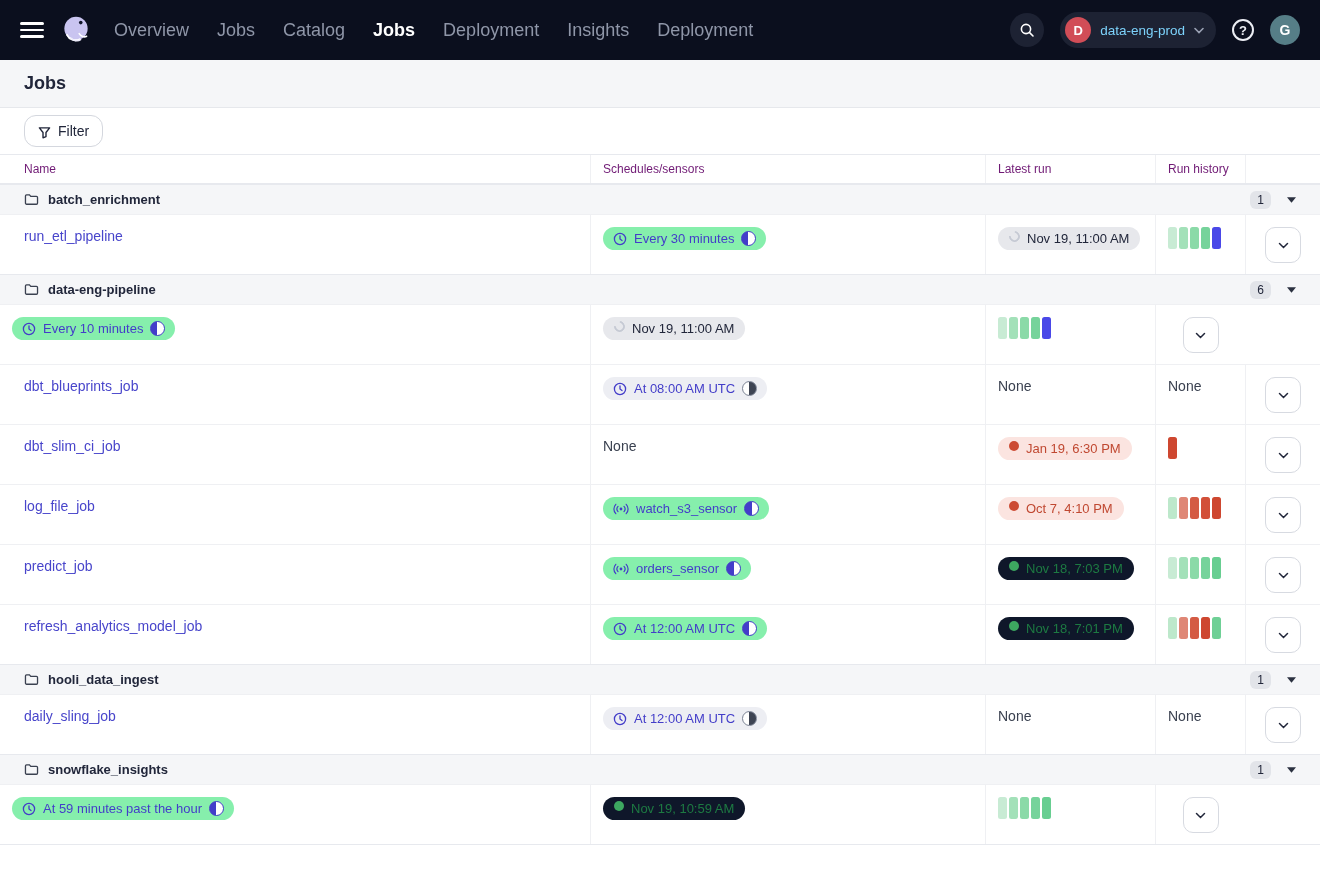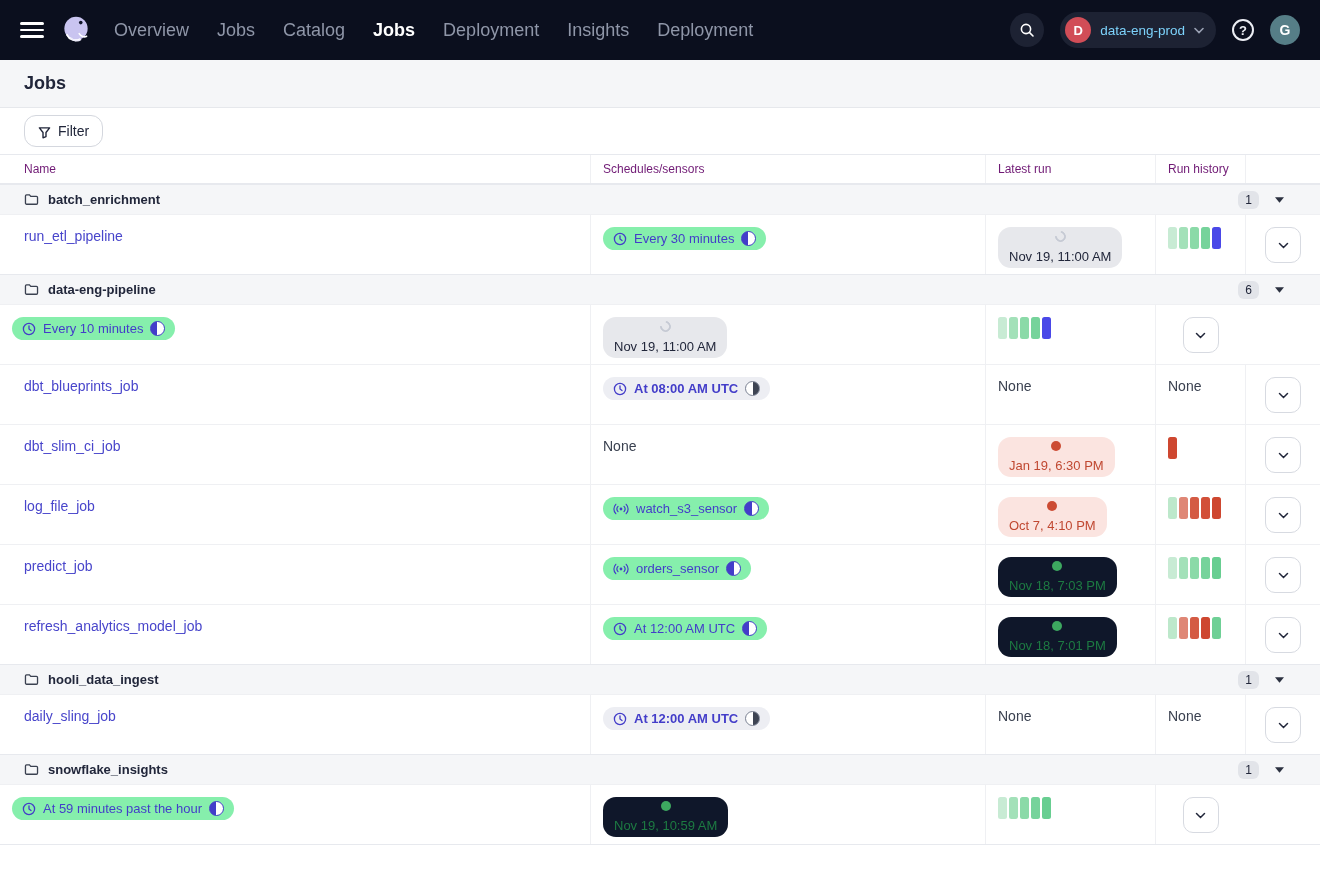--- a/index.html
+++ b/index.html
@@ -37,45 +37,45 @@
                 font-family:inherit; }
 
   
   .grid-row { display:grid; grid-template-columns:590px 395px 170px 90px 75px; }
   .thead { height:30px; border-top:1px solid #E7E9EE; border-bottom:1px solid #E7E9EE; }
   .thead .th { font-size:12px; color:#701a75; display:flex; align-items:center; padding-left:12px; }
   .thead .th:first-child { padding-left:24px; }
   .thead .th + .th { border-left:1px solid #EFF0F3; }
 
   .group-row { height:30px; background:#F5F6F8; border-top:1px solid #E7E9EE; display:flex;
-               align-items:center; padding:0 34px 0 24px; }
+               align-items:center; padding:0 22px 0 24px; }
   .group-left { display:flex; align-items:center; gap:9px; }
   .group-name { font-size:13px; font-weight:700; color:#21263A; }
   .group-right { margin-left:auto; display:flex; align-items:center; gap:14px; }
   .count-badge { background:#E2E4E9; border-radius:6px; font-size:12px; color:#21263A;
                  padding:2px 7px; line-height:14px; }
   .caret-btn { background:none; border:none; cursor:pointer; display:flex; align-items:center; padding:2px; }
 
   .job-row { height:60px; border-top:1px solid #EFF0F3; background:#fff; }
   .job-row .cell { padding:12px 12px 0 12px; }
   .job-row .cell + .cell { border-left:1px solid #EFF0F3; }
   .cell-name { padding-left:24px !important; }
   .job-link { font-size:14px; color:#4845CB; text-decoration:none; cursor:pointer; }
   .none-text { font-size:14px; color:#3A4150; }
 
   .badge { display:inline-flex; align-items:center; gap:7px; border-radius:13px; padding:4px 10px;
            font-size:13px; color:#433DC9; cursor:pointer; }
   .badge.on  { background:#86efac; }
-  .badge.off { background:#EDEEF3;font-weight:bold; }
+  .badge.off { background:#EDEEF3; }
   .toggle { width:15px; height:15px; border-radius:50%; flex:0 0 auto; }
   .toggle.on  { border:1.5px solid #433DC9; background:linear-gradient(90deg,#433DC9 50%,#fff 50%); }
   .toggle.off { border:1.5px solid #7C8394; background:linear-gradient(90deg,#fff 50%,#3E4453 50%); }
 
-  .run-pill { display:inline-flex; align-items:center; gap:7px; border-radius:13px; padding:4px 11px;
-              font-size:13px; font-weight:500; cursor:pointer;flex-direction:column; }
+  .run-pill { display:inline-flex; gap:7px; border-radius:13px; padding:4px 11px;
+              font-size:13px; font-weight:500; cursor:pointer; }
   .run-pill.running { background:#E7E8EC; color:#21263A; }
   .run-pill.failure { background:#FBE4E0; color:#C04831; }
   .run-pill.success { background:#0f172a; color:#1D7A42; }
   .spinner { width:11px; height:11px; border-radius:50%; border:2px solid #C6CAD4;
              border-top-color:transparent; transform:rotate(-40deg); }
   .dot { width:10px; height:10px; border-radius:50%; }
   .dot.failure { background:#CC4B33; }
   .dot.success { background:#3DA860; }
 
   .bars { display:flex; gap:2px; }

